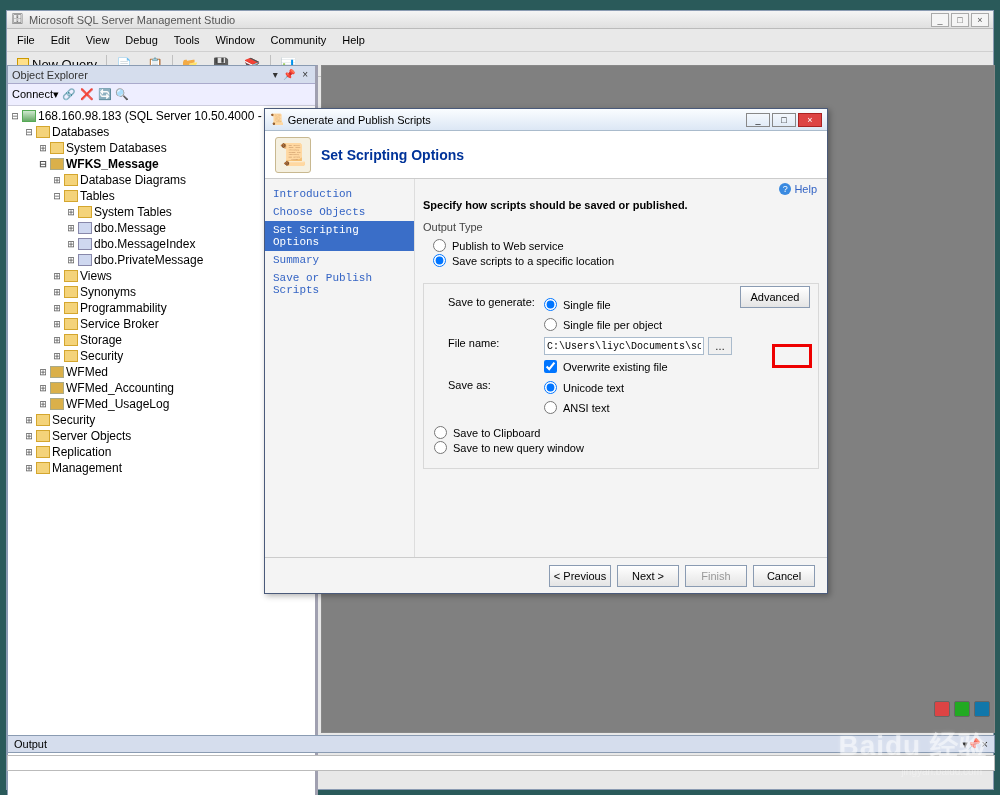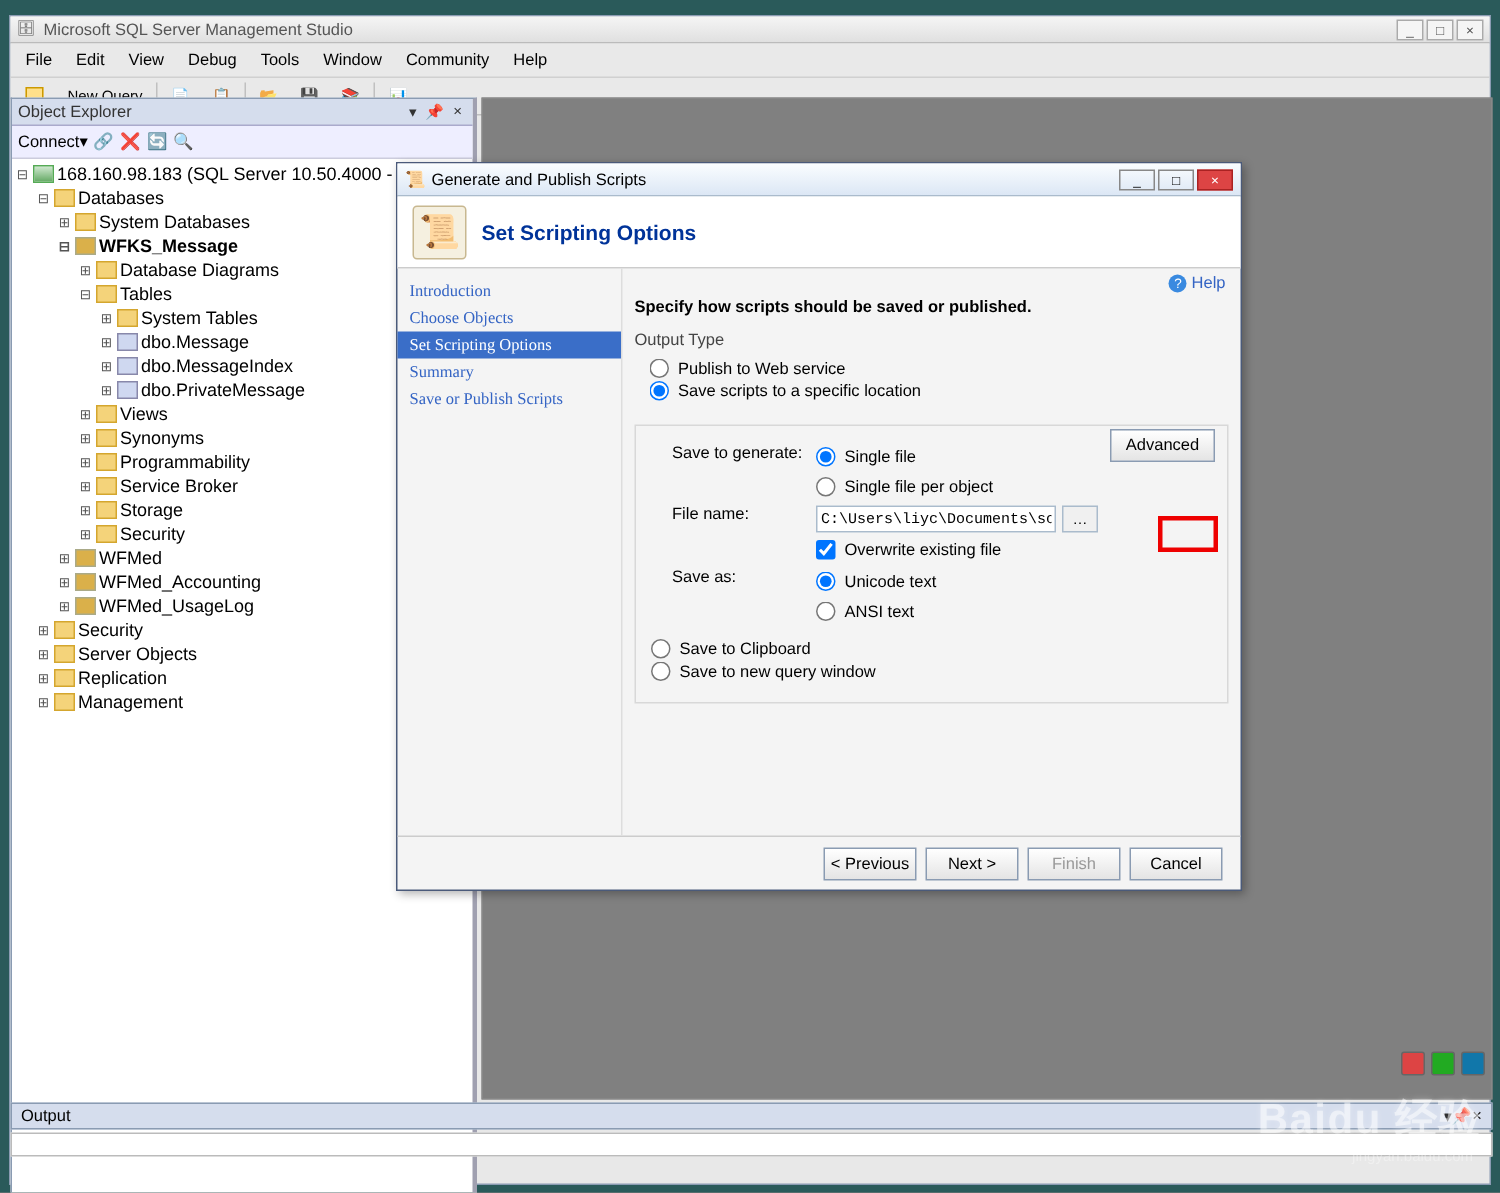--- a/index.html
+++ b/index.html
@@ -8,21 +8,21 @@
 
 .ssms-window { position: absolute; top: 10px; left: 6px; width: 988px; height: 780px; background: #e8e8e8; border: 1px solid #8a9bb2; }
 .title-bar { height: 18px; background: linear-gradient(#f5f5f5,#e0e0e0); display: flex; align-items: center; padding: 0 4px; font-size: 11px; color: #555; border-bottom: 1px solid #bbb; }
 .title-bar .icon { width: 14px; height: 14px; margin-right: 4px; font-size: 10px; }
 .title-bar .spacer { flex: 1; }
 .win-btns { display:flex; gap:2px; }
 .win-btn { width: 18px; height: 14px; border: 1px solid #aaa; background: #f5f5f5; font-size: 9px; line-height: 12px; text-align: center; }
 .menu-bar { height: 22px; background: #e9e9e9; display: flex; align-items: center; padding: 0 4px; font-size: 11px; gap: 4px; }
 .menu-bar span { padding: 2px 6px; }
 .toolbar { height: 26px; background: #e9e9e9; border-top: 1px solid #d0d0d0; border-bottom: 1px solid #c0c0c0; display: flex; align-items: center; padding: 0 4px; gap: 3px; }
-.tool-btn { height: 20px; padding: 0 5px; font-size: 10px; display: flex; align-items: center; gap: 16px; border: 1px solid transparent; }
+.tool-btn { height: 20px; padding: 0 5px; font-size: 13px; display: flex; align-items: center; gap: 3px; border: 1px solid transparent; }
 .tool-sep { width: 1px; height: 18px; background: #c0c0c0; }
 .nq-icon { width: 12px; height: 12px; background: #ffe08a; border: 1px solid #cc9900; }
 
 
 .explorer { position: absolute; top: 54px; left: 0; width: 311px; height: 760px; background: #fff; border: 1px solid #8a9bb2; border-right: 3px solid #a0a0b0; display: flex; flex-direction: column; }
 .explorer-header { height: 18px; background: #d5dded; font-size: 11px; padding: 1px 4px; display: flex; align-items: center; color: #333; border-bottom: 1px solid #aac; }
 .explorer-header .spacer { flex:1; }
 .explorer-header .hbtn { font-size: 10px; padding: 0 3px; }
 .explorer-toolbar { height: 22px; background: #eef; display: flex; align-items: center; gap: 4px; padding: 0 4px; font-size: 11px; border-bottom: 1px solid #ccd; }
 .tree { flex: 1; overflow: auto; font-size: 12px; padding: 2px; }
@@ -48,21 +48,21 @@
 .wizard { position: absolute; top: 108px; left: 264px; width: 564px; height: 486px; background: #f4f4f4; border: 1px solid #4a5a7a; box-shadow: 2px 2px 6px rgba(0,0,0,0.3); }
 .wiz-title { height: 22px; background: linear-gradient(#fafdff,#dce7f5); display: flex; align-items: center; padding: 0 5px; font-size: 11px; border-bottom: 1px solid #abc; }
 .wiz-title .spacer { flex:1; }
 .wiz-title .wb { width: 24px; height: 14px; margin-left: 2px; border: 1px solid #888; font-size: 9px; line-height: 12px; text-align:center; }
 .wiz-title .wb.close { background: #d44; color: #fff; border-color: #a22; }
 .wiz-header { height: 48px; background: #fff; border-bottom: 1px solid #ccc; display: flex; align-items: center; padding: 0 10px; gap: 10px; }
 .scroll-icon { width: 36px; height: 36px; background: #f5f0e0; border: 1px solid #c8b890; border-radius: 3px; position: relative; font-size: 22px; text-align: center; line-height: 34px; }
 .wiz-header h3 { font-size: 14px; color: #003399; }
 .wiz-body { display: flex; height: 378px; }
 .wiz-sidebar { width: 150px; border-right: 1px solid #ddd; padding: 6px 0; }
-.wiz-step { font-family: Liberation Serif, serif; font-size: 11px; color: #3464c4; padding: 3px 8px; }
+.wiz-step { font-family: Liberation Mono, monospace; font-size: 11px; color: #3464c4; padding: 3px 8px; }
 .wiz-step.active { background: #3a6ec8; color: #fff; }
 .wiz-content { flex: 1; padding: 6px 8px; font-family: "Courier New", monospace; font-size: 11px; position: relative; }
 .help-link { position: absolute; top: 4px; right: 10px; color: #3464c4; display: flex; align-items: center; gap: 3px; }
 .help-ic { width: 12px; height: 12px; border-radius: 50%; background: #3a8ae0; color: #fff; font-size: 9px; text-align: center; line-height: 12px; }
 .wiz-specify { font-weight: bold; margin: 14px 0 10px 0; }
 .fieldset { border: 1px solid #d8d8d8; padding: 8px 10px; margin-bottom: 8px; }
 .fgroup-title { color: #444; margin-bottom: 6px; }
 .radio-row { display: flex; align-items: center; gap: 6px; margin: 2px 0; }
 .radio-row input { margin: 0; }
 .adv-btn { position: absolute; right: 8px; top: 2px; }

